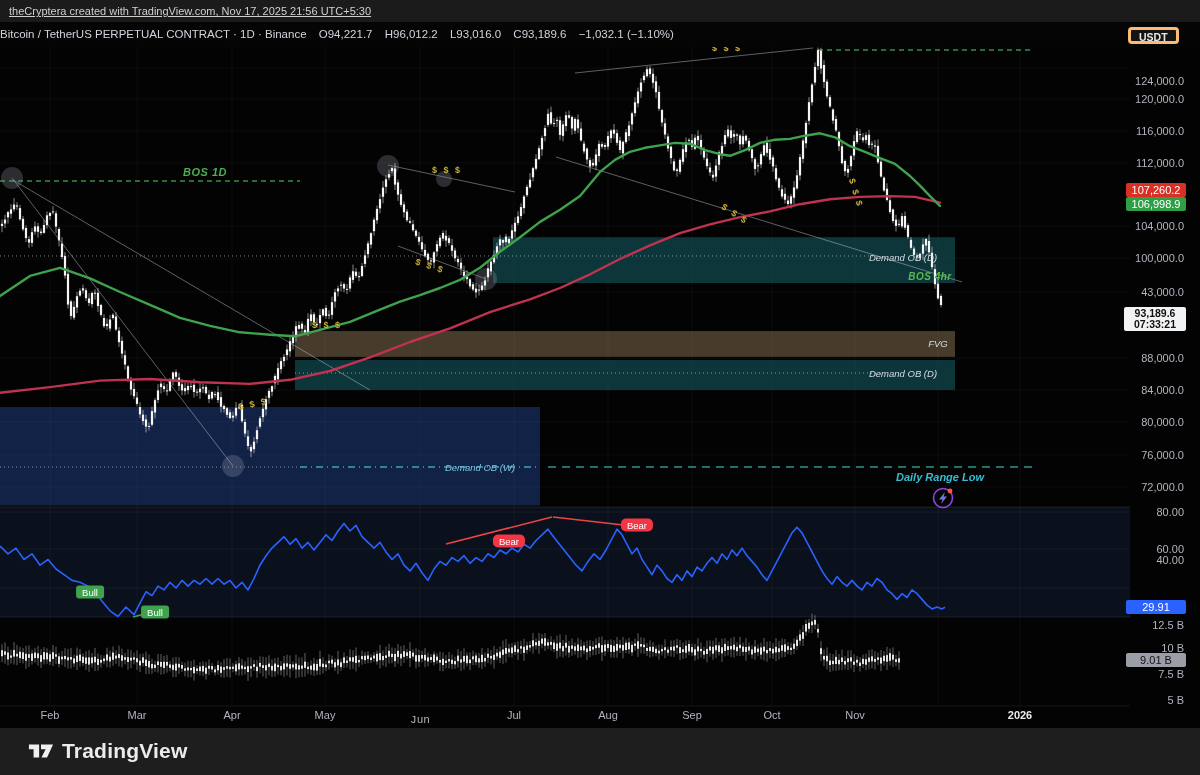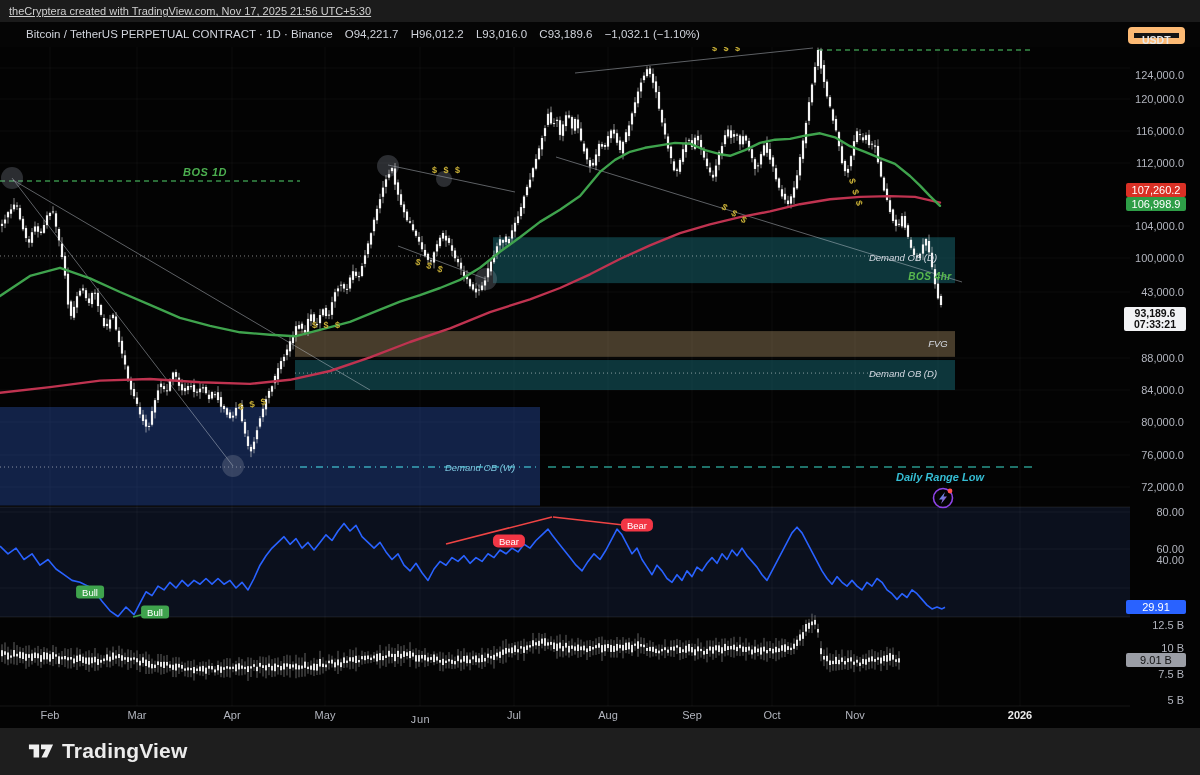--- a/index.html
+++ b/index.html
@@ -1,21 +1,21 @@
 <!DOCTYPE html>
 <html><head>
 <meta charset="utf-8">
 <style>
   html,body{margin:0;padding:0;background:#000;}
   *{box-sizing:border-box;font-family:"Liberation Sans",sans-serif;}
   #screen{position:relative;width:1200px;height:775px;background:#030303;overflow:hidden;}
   #attr-bar{position:absolute;top:0;left:0;width:100%;height:22px;background:#1b1b1b;color:#cfcfcf;font-size:11px;line-height:22px;padding-left:9px;z-index:30;text-decoration:underline;}
-  #sym-bar{position:absolute;top:22px;left:0;width:100%;height:25px;background:#050505;color:#d1d4dc;font-size:11.5px;line-height:25px;padding-left:26px;z-index:30;white-space:nowrap;}
+  #sym-bar{position:absolute;top:22px;left:0;width:100%;height:25px;background:#050505;color:#d1d4dc;font-size:11.5px;line-height:25px;padding-left:0;z-index:30;white-space:nowrap;}
   #sym-bar span{margin-right:9px;}
-  #usdt-btn{position:absolute;top:27px;left:1128px;height:17px;padding:0 8px;background:#141414;border:6px solid #fdba74;border-radius:4px;color:#e8e8e8;font-size:10.5px;font-weight:700;line-height:15px;z-index:31;}
+  #usdt-btn{position:absolute;top:27px;left:1128px;height:17px;padding:0 8px;background:#141414;border:3px solid #fdba74;border-radius:4px;color:#e8e8e8;font-size:10.5px;font-weight:700;line-height:15px;z-index:31;}
   #canvas{position:absolute;top:0;left:0;z-index:1;}
   #overlay{position:absolute;top:0;left:0;width:1200px;height:775px;z-index:5;pointer-events:none;}
   .ann{position:absolute;transform:translate(-50%,-50%);white-space:nowrap;}
   .bos{color:#4caf50;font-style:italic;font-size:11px;font-weight:600;letter-spacing:.5px;}
   .bos-sm{color:#59b84e;font-size:10px;}
   .zlabel{color:#d6dae3;font-style:italic;font-size:9.5px;}
   .zcyan{color:#7cc4dd;}
   .drl{color:#35bdd3;font-weight:700;font-style:italic;font-size:11px;}
   .dollars{color:#c9b037;font-size:9px;font-weight:700;letter-spacing:2px;}
   .badge-bull{background:#3fa34d;color:#fff;font-size:9.5px;padding:1px 6px;border-radius:3px;}
@@ -1370,21 +1370,21 @@
       <div class="ann dollars" style="left: 447px; top: 170px; transform: translate(-50%, -50%) rotate(0deg);">$ $ $</div>
       <div class="ann dollars" style="left: 430px; top: 266px; transform: translate(-50%, -50%) rotate(18deg);">$ $ $</div>
       <div class="ann dollars" style="left: 327px; top: 325px; transform: translate(-50%, -50%) rotate(0deg);">$ $ $</div>
       <div class="ann dollars" style="left: 253px; top: 404px; transform: translate(-50%, -50%) rotate(-12deg);">$ $ $</div>
       <div class="ann dollars" style="left: 735px; top: 214px; transform: translate(-50%, -50%) rotate(33deg);">$ $ $</div>
       <div class="ann dollars" style="left: 856px; top: 193px; transform: translate(-50%, -50%) rotate(73deg);">$ $ $</div>
       <div class="ann badge-bull" style="left: 90px; top: 592px;">Bull</div>
       <div class="ann badge-bull" style="left: 155px; top: 612px;">Bull</div>
       <div class="ann badge-bear" style="left: 509px; top: 541px;">Bear</div>
       <div class="ann badge-bear" style="left: 637px; top: 525px;">Bear</div>
-      <div class="tick" style="top: 75px;">124,000.0</div>
+      <div class="tick" style="top: 81px;">124,000.0</div>
       <div class="tick" style="top: 99px;">120,000.0</div>
       <div class="tick" style="top: 131px;">116,000.0</div>
       <div class="tick" style="top: 163px;">112,000.0</div>
       <div class="tick" style="top: 226px;">104,000.0</div>
       <div class="tick" style="top: 258px;">100,000.0</div>
       <div class="tick" style="top: 292px;">43,000.0</div>
       <div class="tick" style="top: 358px;">88,000.0</div>
       <div class="tick" style="top: 390px;">84,000.0</div>
       <div class="tick" style="top: 422px;">80,000.0</div>
       <div class="tick" style="top: 455px;">76,000.0</div>

